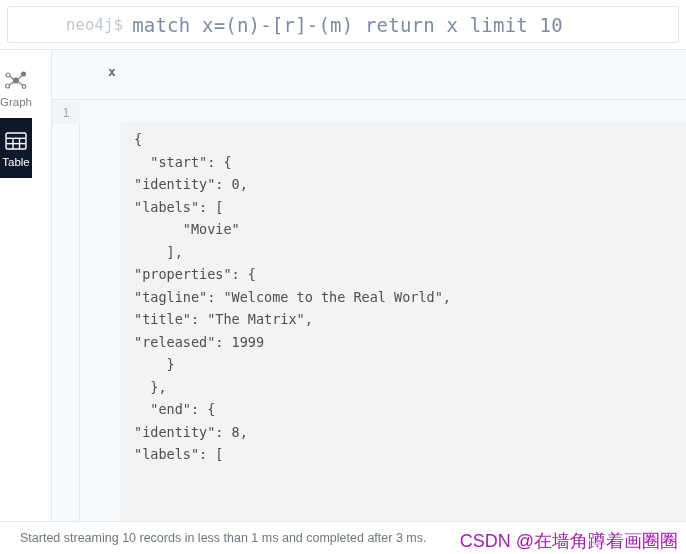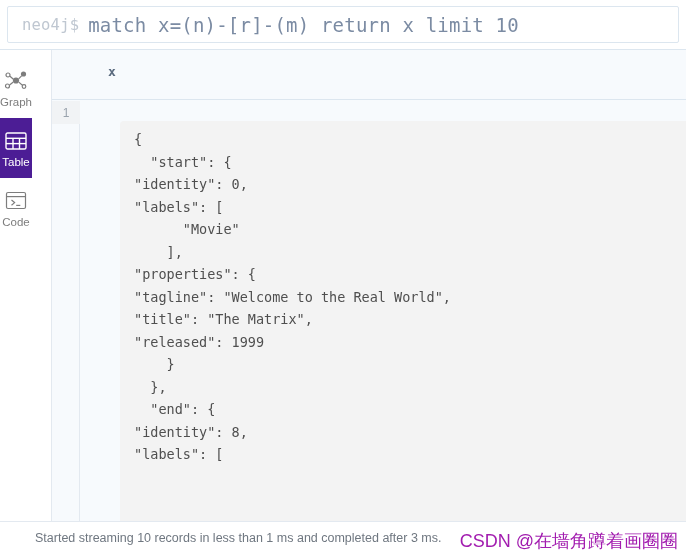--- a/index.html
+++ b/index.html
@@ -23,20 +23,21 @@
     width: 672px;
     height: 37px;
     background: #ffffff;
     border: 1px solid #dce6ef;
     border-radius: 2px;
     box-sizing: border-box;
     display: flex;
     align-items: center;
     overflow: hidden;
     white-space: nowrap;
+    padding-left: 44px;
   }
   #editor-bar .prompt {
     font-family: "DejaVu Sans Mono", monospace;
     font-size: 15.5px;
     color: #bfc7d1;
     padding-left: 14px;
     letter-spacing: 0.2px;
   }
   #editor-bar .query {
     font-family: "DejaVu Sans Mono", monospace;
@@ -76,21 +77,21 @@
     height: 60px;
     display: flex;
     flex-direction: column;
     align-items: center;
     justify-content: center;
     color: #7d7d7d;
     cursor: pointer;
     user-select: none;
   }
   .view-item.active {
-    background: #4c1d95;
+    background: #0f172a;
     color: #ffffff;
   }
   .view-item .vi-icon {
     height: 26px;
     display: flex;
     align-items: center;
     justify-content: center;
   }
   .view-item .vi-label {
     font-size: 11.5px;
@@ -193,21 +194,21 @@
     left: 0;
     top: 521px;
     width: 686px;
     height: 33px;
     background: #ffffff;
     border-top: 1px solid #e3e9f0;
     box-sizing: border-box;
   }
   #status-text {
     position: absolute;
-    left: 35px;
+    left: 20px;
     top: 9px;
     font-size: 12.5px;
     color: #6f7780;
   }
   #csdn-watermark {
     position: absolute;
     right: 8px;
     top: 7px;
     font-size: 18px;
     color: #a21caf;
@@ -254,33 +255,20 @@
             <line x1="1" y1="11.6" x2="21" y2="11.6"></line>
             <line x1="8" y1="6.3" x2="8" y2="17"></line>
             <line x1="14.5" y1="6.3" x2="14.5" y2="17"></line>
           </g>
         </svg>
       </span>
       <span class="vi-label">Table</span>
     </div>
 
 
-    <div class="view-item">
-      <span class="vi-icon">
-        <svg width="22" height="19" viewBox="0 0 22 19">
-          <g fill="none" stroke="#7d7d7d" stroke-width="1.2">
-            <rect x="1.5" y="1.5" width="19" height="16" rx="1.5"></rect>
-            <line x1="1.5" y1="5.6" x2="20.5" y2="5.6"></line>
-            <path d="M6.5 9 L9.6 11.6 L6.5 14.2"></path>
-            <line x1="11.2" y1="14.4" x2="15.3" y2="14.4"></line>
-          </g>
-        </svg>
-      </span>
-      <span class="vi-label">Code</span>
-    </div>
 
   </div>
 
   <div id="table-region">
 
     <div id="table-header-row">
       <span id="col-header-x">x</span>
     </div>
 
     <div id="table-body">

